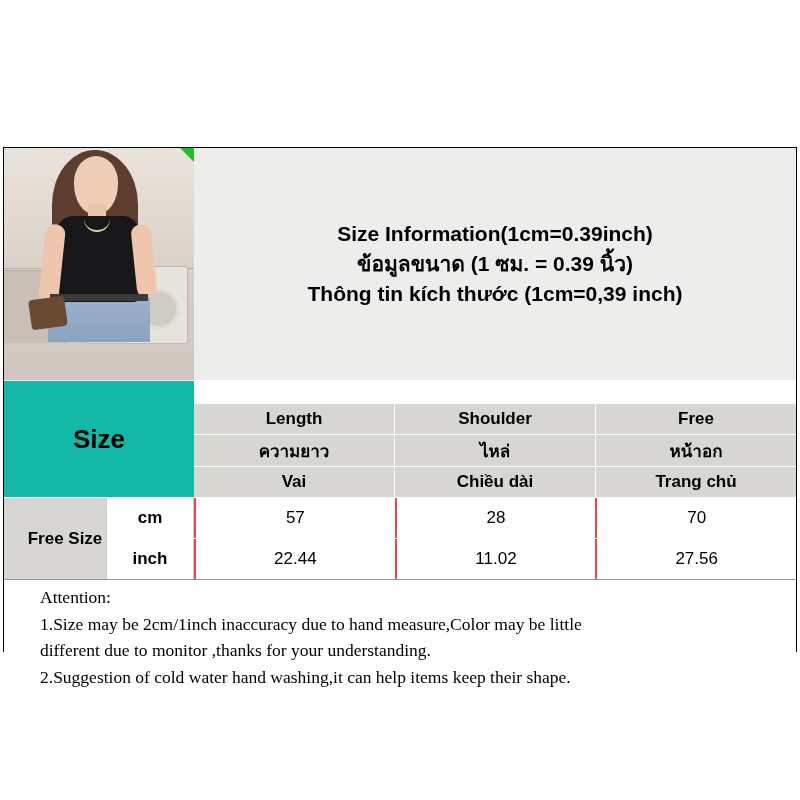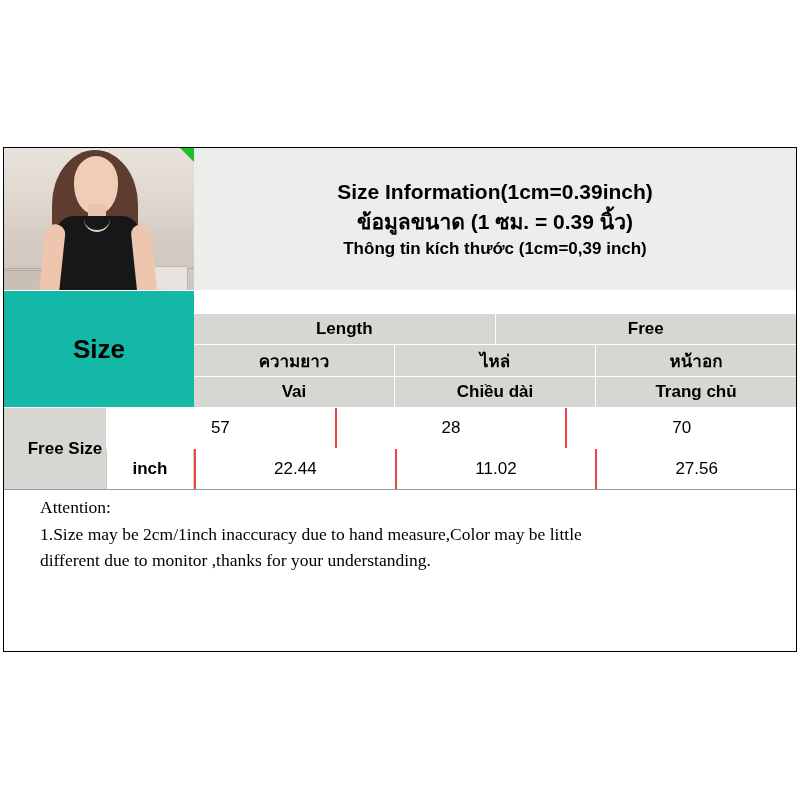--- a/index.html
+++ b/index.html
@@ -26,21 +26,21 @@
     width: 794px;
     height: 505px;
     border: 1px solid #000000;
     box-sizing: border-box;
     background: #ffffff;
   }
 
   
   .top-row {
     display: flex;
-    height: 142px;
+    height: 232px;
     box-sizing: border-box;
   }
 
   .photo-cell {
     width: 190px;
     height: 100%;
     position: relative;
     overflow: hidden;
     background: #cfcfcd;
     box-sizing: border-box;
@@ -212,21 +212,21 @@
     padding: 0 10px;
   }
   .title-cell .line {
     font-weight: bold;
     color: #000;
     line-height: 1.42;
     white-space: nowrap;
   }
   .title-cell .line.l1 { font-size: 21px; }
   .title-cell .line.l2 { font-size: 21px; }
-  .title-cell .line.l3 { font-size: 17px; }
+  .title-cell .line.l3 { font-size: 21px; }
 
   
   .hdr-block {
     display: flex;
     height: 117px;
   }
   .size-cell {
     width: 190px;
     background: #14b8a6;
     display: flex;
@@ -372,20 +372,21 @@
       </div>
 
     </div>
 
     <div class="hdr-block">
       <div class="size-cell">Size</div>
       <div class="hdr-cols">
 
         <div class="hdr-line">
           <div class="hdr-cell">Length</div>
+          <div class="hdr-cell">Shoulder</div>
           <div class="hdr-cell">Free</div>
         </div>
 
         <div class="hdr-line">
           <div class="hdr-cell th-font">ความยาว</div>
           <div class="hdr-cell th-font">ไหล่</div>
           <div class="hdr-cell th-font">หน้าอก</div>
         </div>
 
         <div class="hdr-line">
@@ -395,35 +396,37 @@
         </div>
 
       </div>
     </div>
 
     <div class="data-block">
       <div class="freesize-cell">Free Size</div>
       <div class="data-cols">
 
         <div class="data-row">
+          <div class="unit-cell">cm</div>
           <div class="val-cell">57</div>
           <div class="val-cell">28</div>
           <div class="val-cell">70</div>
         </div>
 
         <div class="data-row">
           <div class="unit-cell">inch</div>
           <div class="val-cell">22.44</div>
           <div class="val-cell">11.02</div>
           <div class="val-cell">27.56</div>
         </div>
 
       </div>
     </div>
 
     <div class="attention">
       <div class="att-line">Attention:</div>
       <div class="att-line">1.Size may be 2cm/1inch inaccuracy due to hand measure,Color may be little</div>
       <div class="att-line">different due to monitor ,thanks for your understanding.</div>
+      <div class="att-line">2.Suggestion of cold water hand washing,it can help items keep their shape.</div>
     </div>
 
   </div>
 </div>
 
 </body></html>

